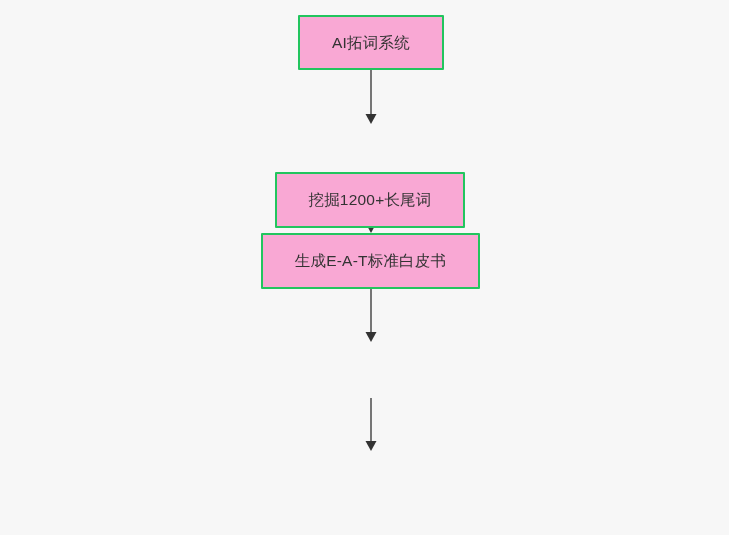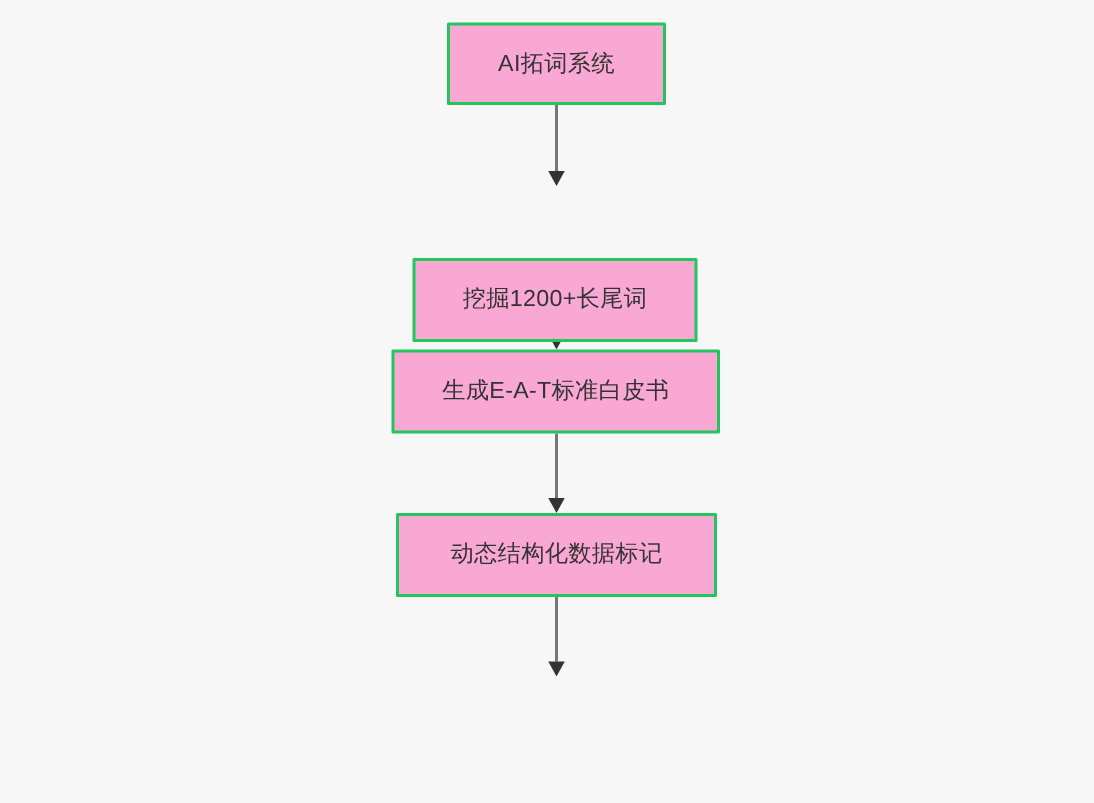--- a/index.html
+++ b/index.html
@@ -78,18 +78,15 @@
   </div>
 
   <div class="node" style="left:275px; top:124px; width:190px; height:56px;margin-top:48px;">
     <span class="node-label">挖掘1200+长尾词</span>
   </div>
 
   <div class="node" style="left:261px; top:233px; width:219px; height:56px;">
     <span class="node-label">生成E-A-T标准白皮书</span>
   </div>
 
-  <div class="node" style="left:264px; top:342px; width:214px; height:56px;">
-    <span class="node-label">动态结构化数据标记</span>
-  </div>
 
 
 </div>
 
 </body></html>

